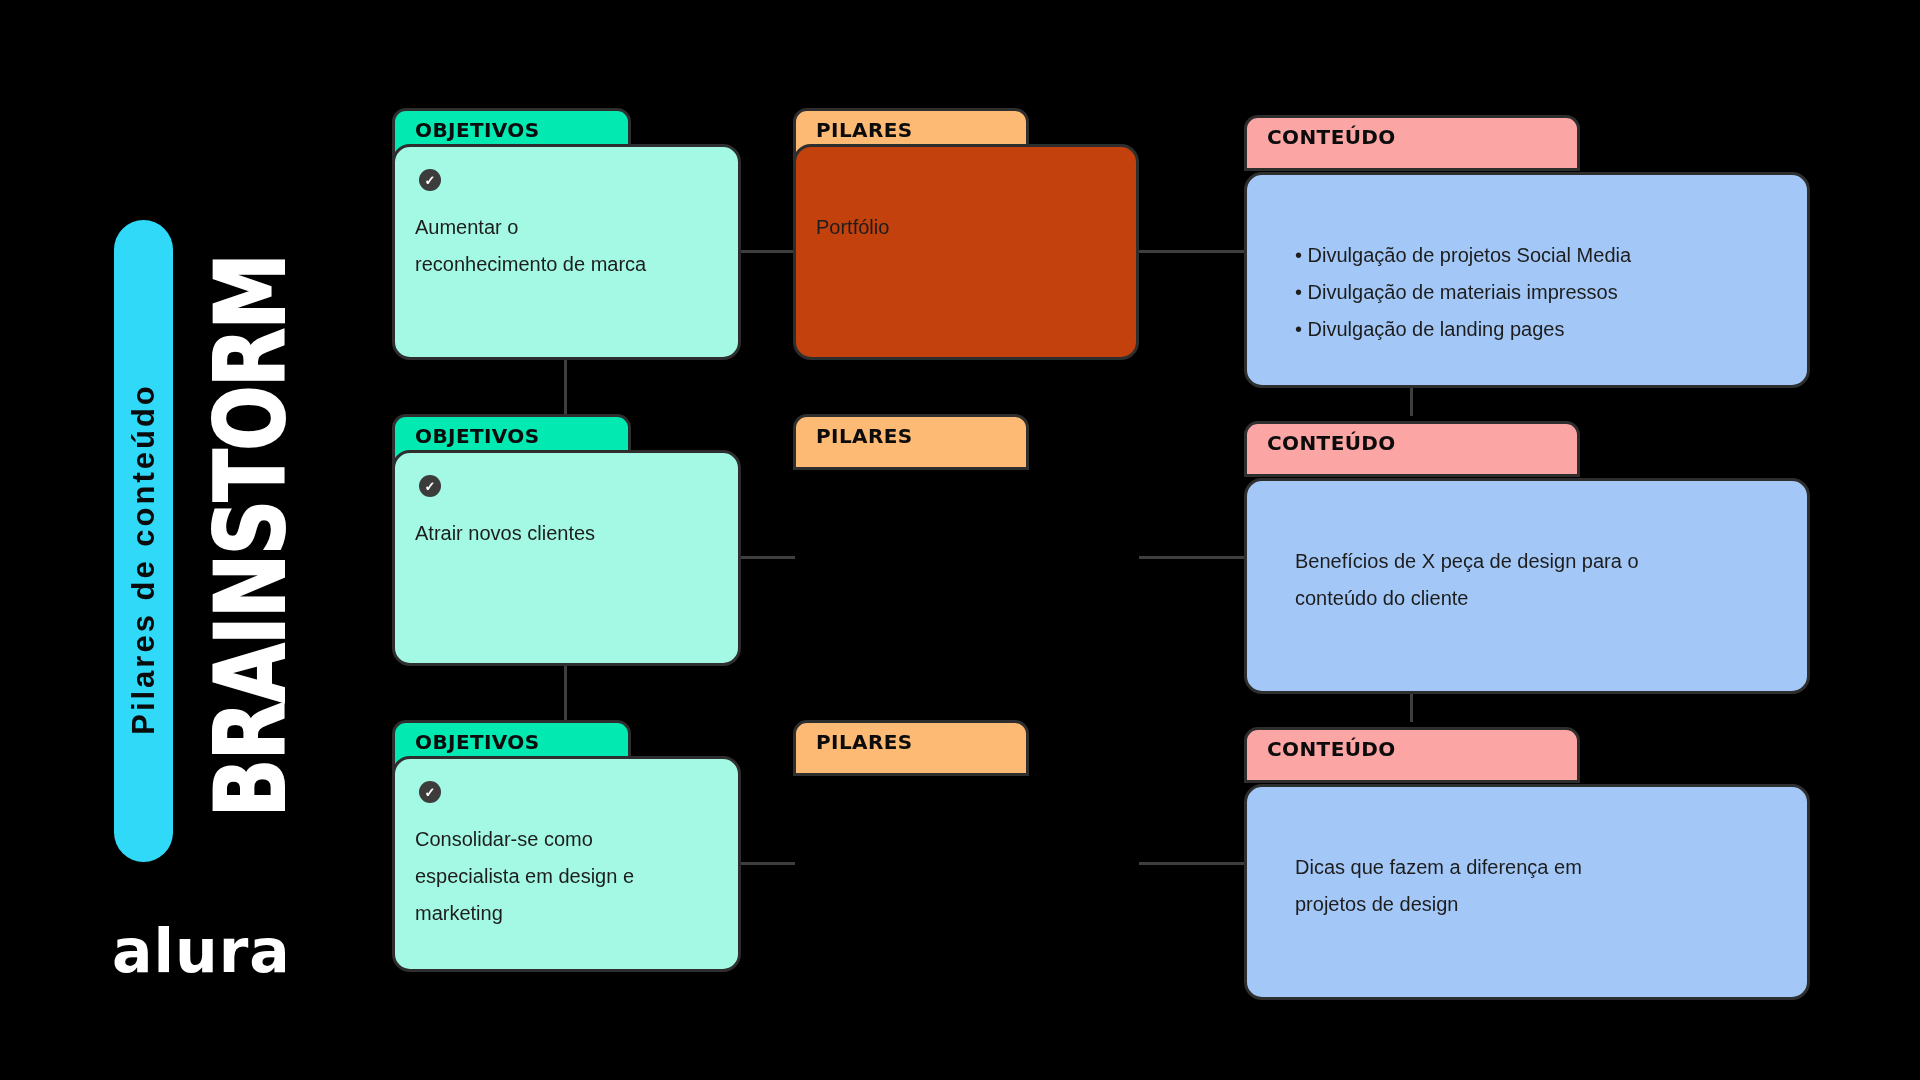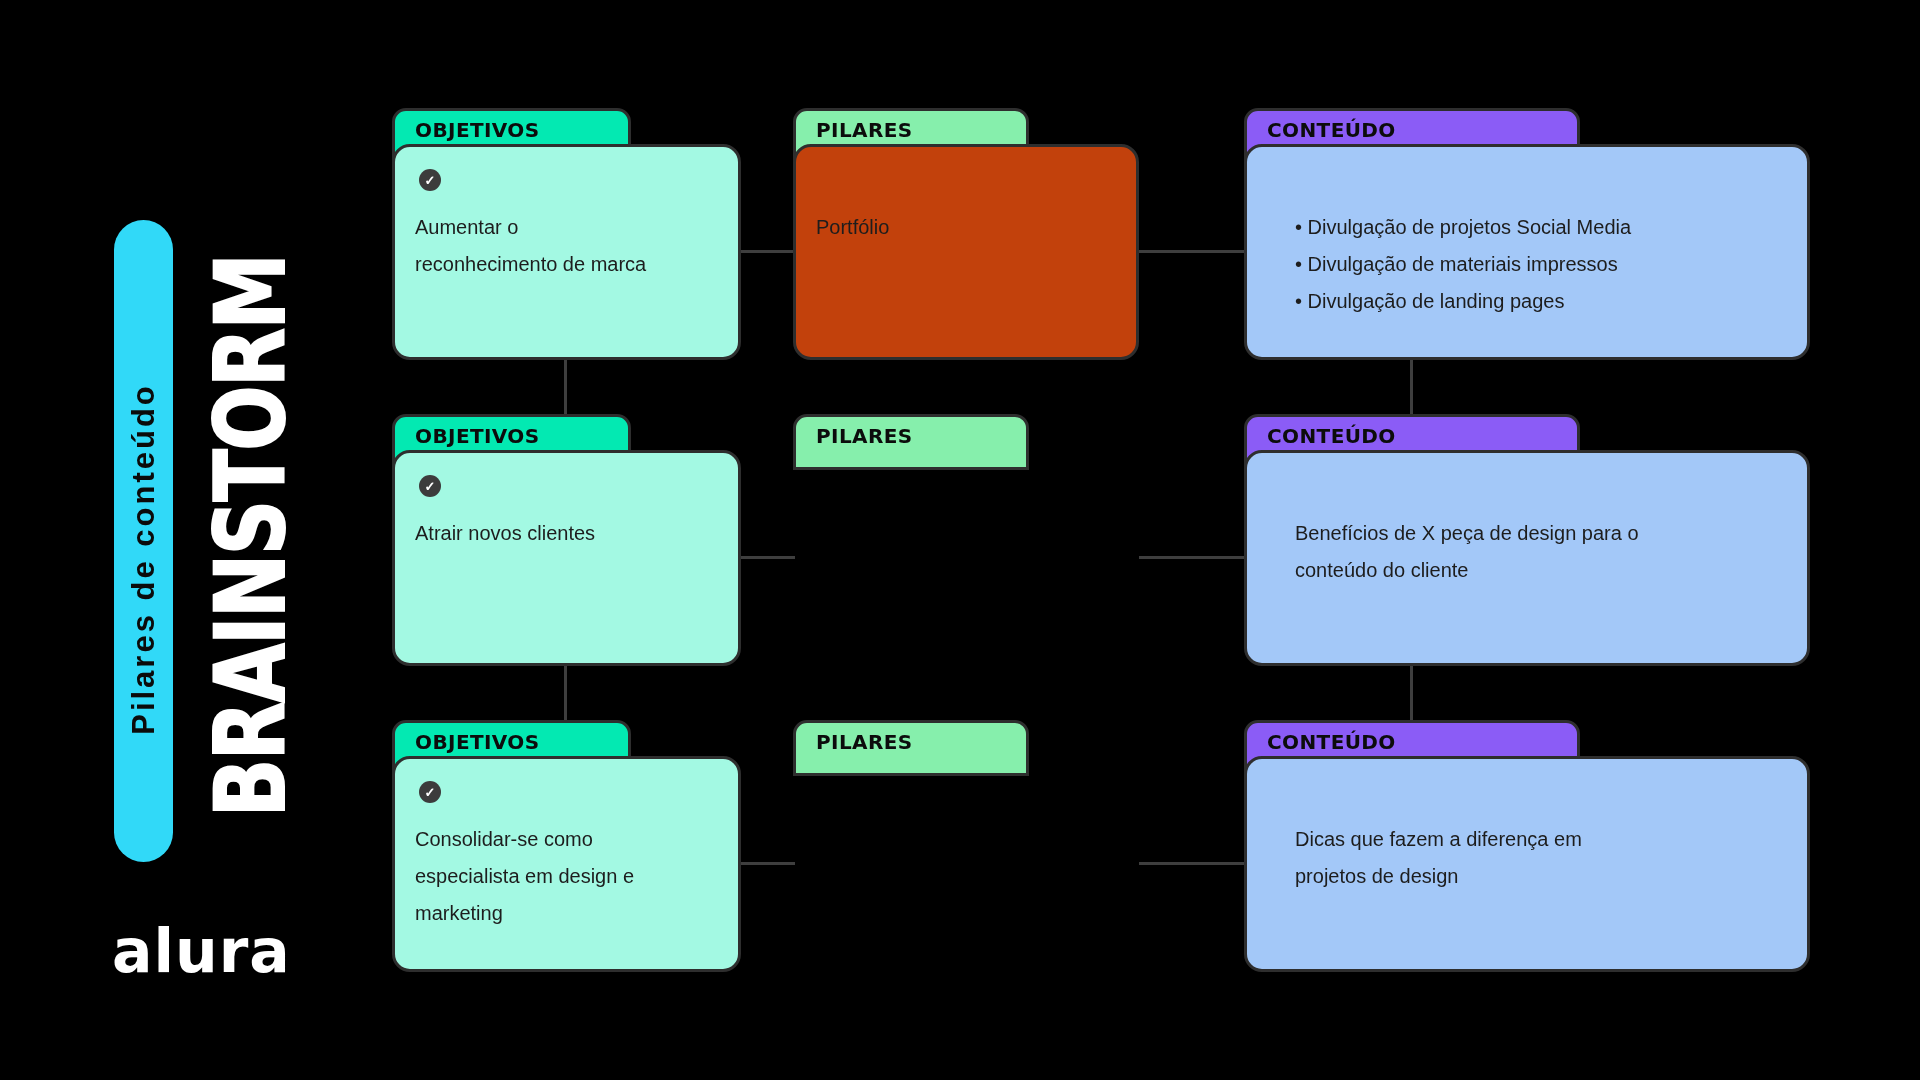--- a/index.html
+++ b/index.html
@@ -31,26 +31,26 @@
   .card { position:absolute; }
   .tab  { position:absolute; top:0; height:56px; border:3px solid #2e2e2e;
           border-radius:14px 14px 0 0; display:flex; align-items:flex-start; z-index:1; }
   .tab-label { font-weight:bold; font-size:20px; letter-spacing:0.4px;
           color:#0c0c0c; padding:7px 0 0 20px;
           font-family:"DejaVu Sans", sans-serif; }
   .body { position:absolute; top:36px; left:0; right:0; height:216px;
           border:3px solid #2e2e2e; border-radius:18px; z-index:2;
           padding:24px 16px 24px 20px; }
   .tab-obj  { background:#03E9B2; }
-  .tab-pil  { background:#86efac; }
-  .tab-con  { background:#8b5cf6; }
+  .tab-pil  { background:#fdba74; }
+  .tab-con  { background:#fca5a5;margin-top:7px; }
   .body-obj { background:#A3F9E3; }
   .body-pil { background:#c2410c; }
   .body-con { background:#A3C8F8; }
-  .pad-lg   { padding-left:48px; padding-right:15px; }
+  .pad-lg   { padding-left:48px; padding-right:15px;margin-top:28px; }
 
   .txt { margin-top:38px; font-size:20px; line-height:37px; color:#1d1d1d;
          white-space:pre-line; }
   .check { position:absolute; left:24px; top:22px; width:22px; height:22px;
          background:#3c3c3c; border-radius:50%; display:flex; align-items:center;
          justify-content:center; color:#ffffff; font-size:13px; font-weight:bold; }
 </style>
 </head>
 <body>
 

